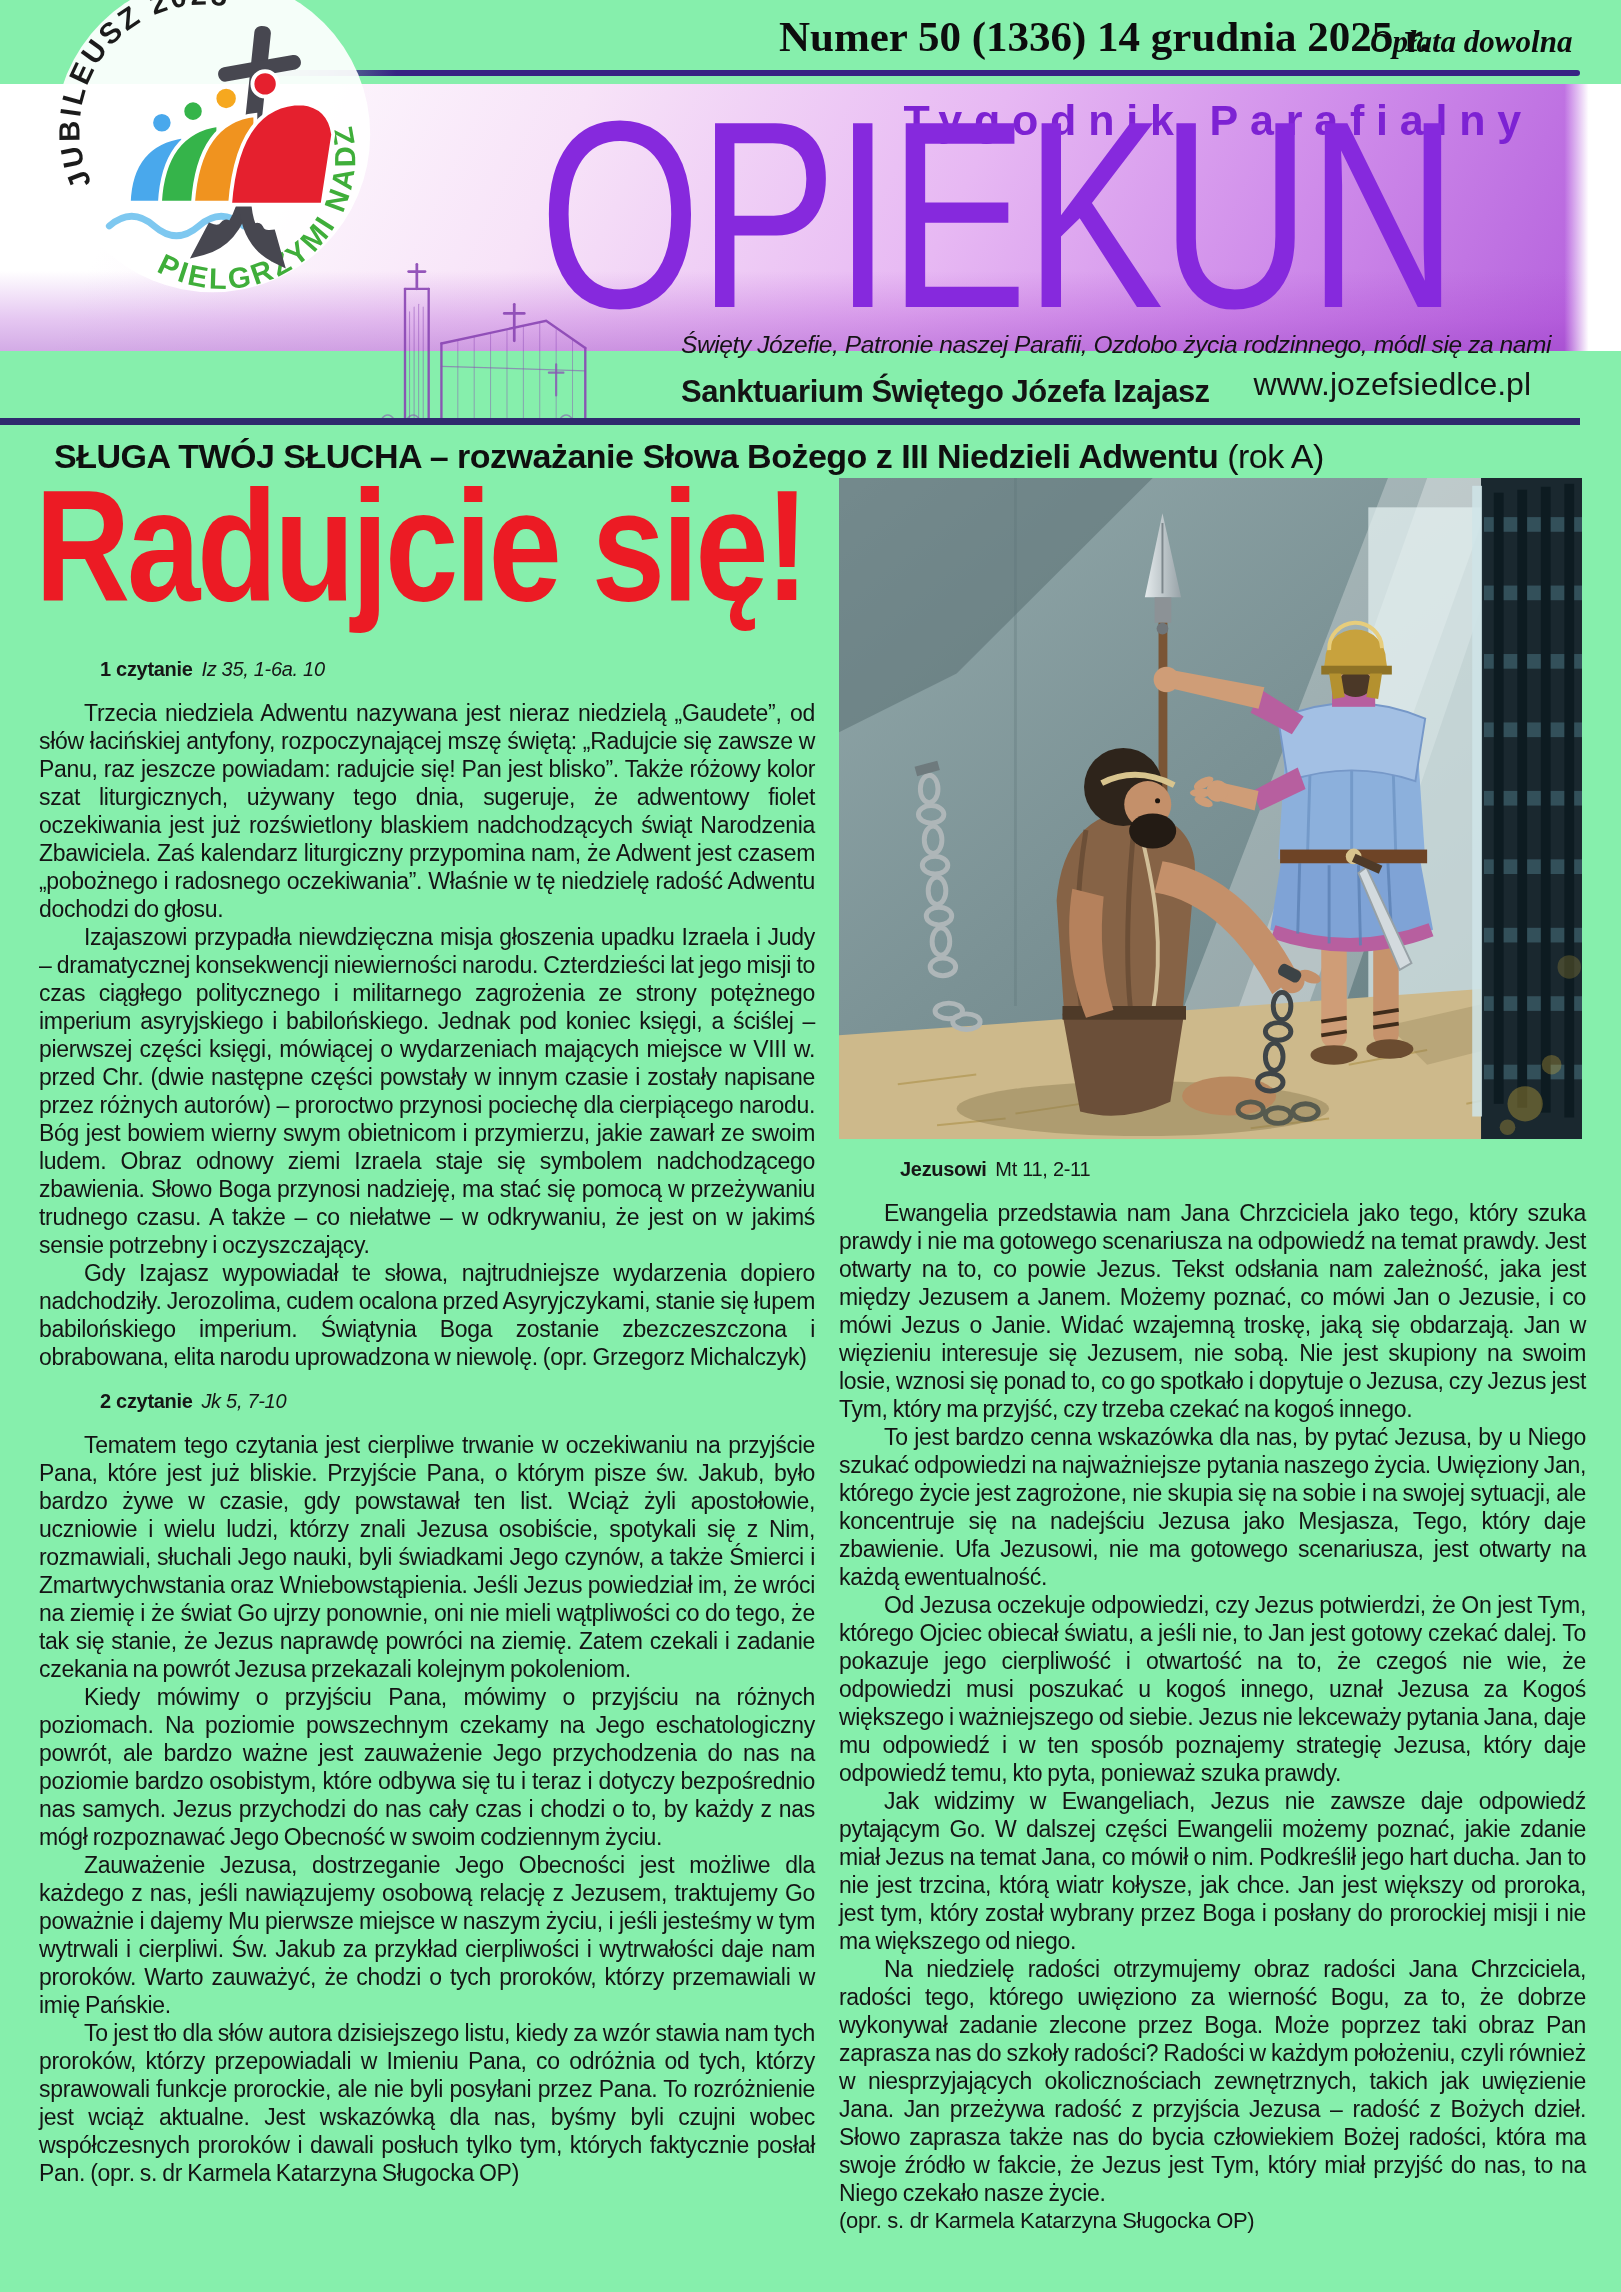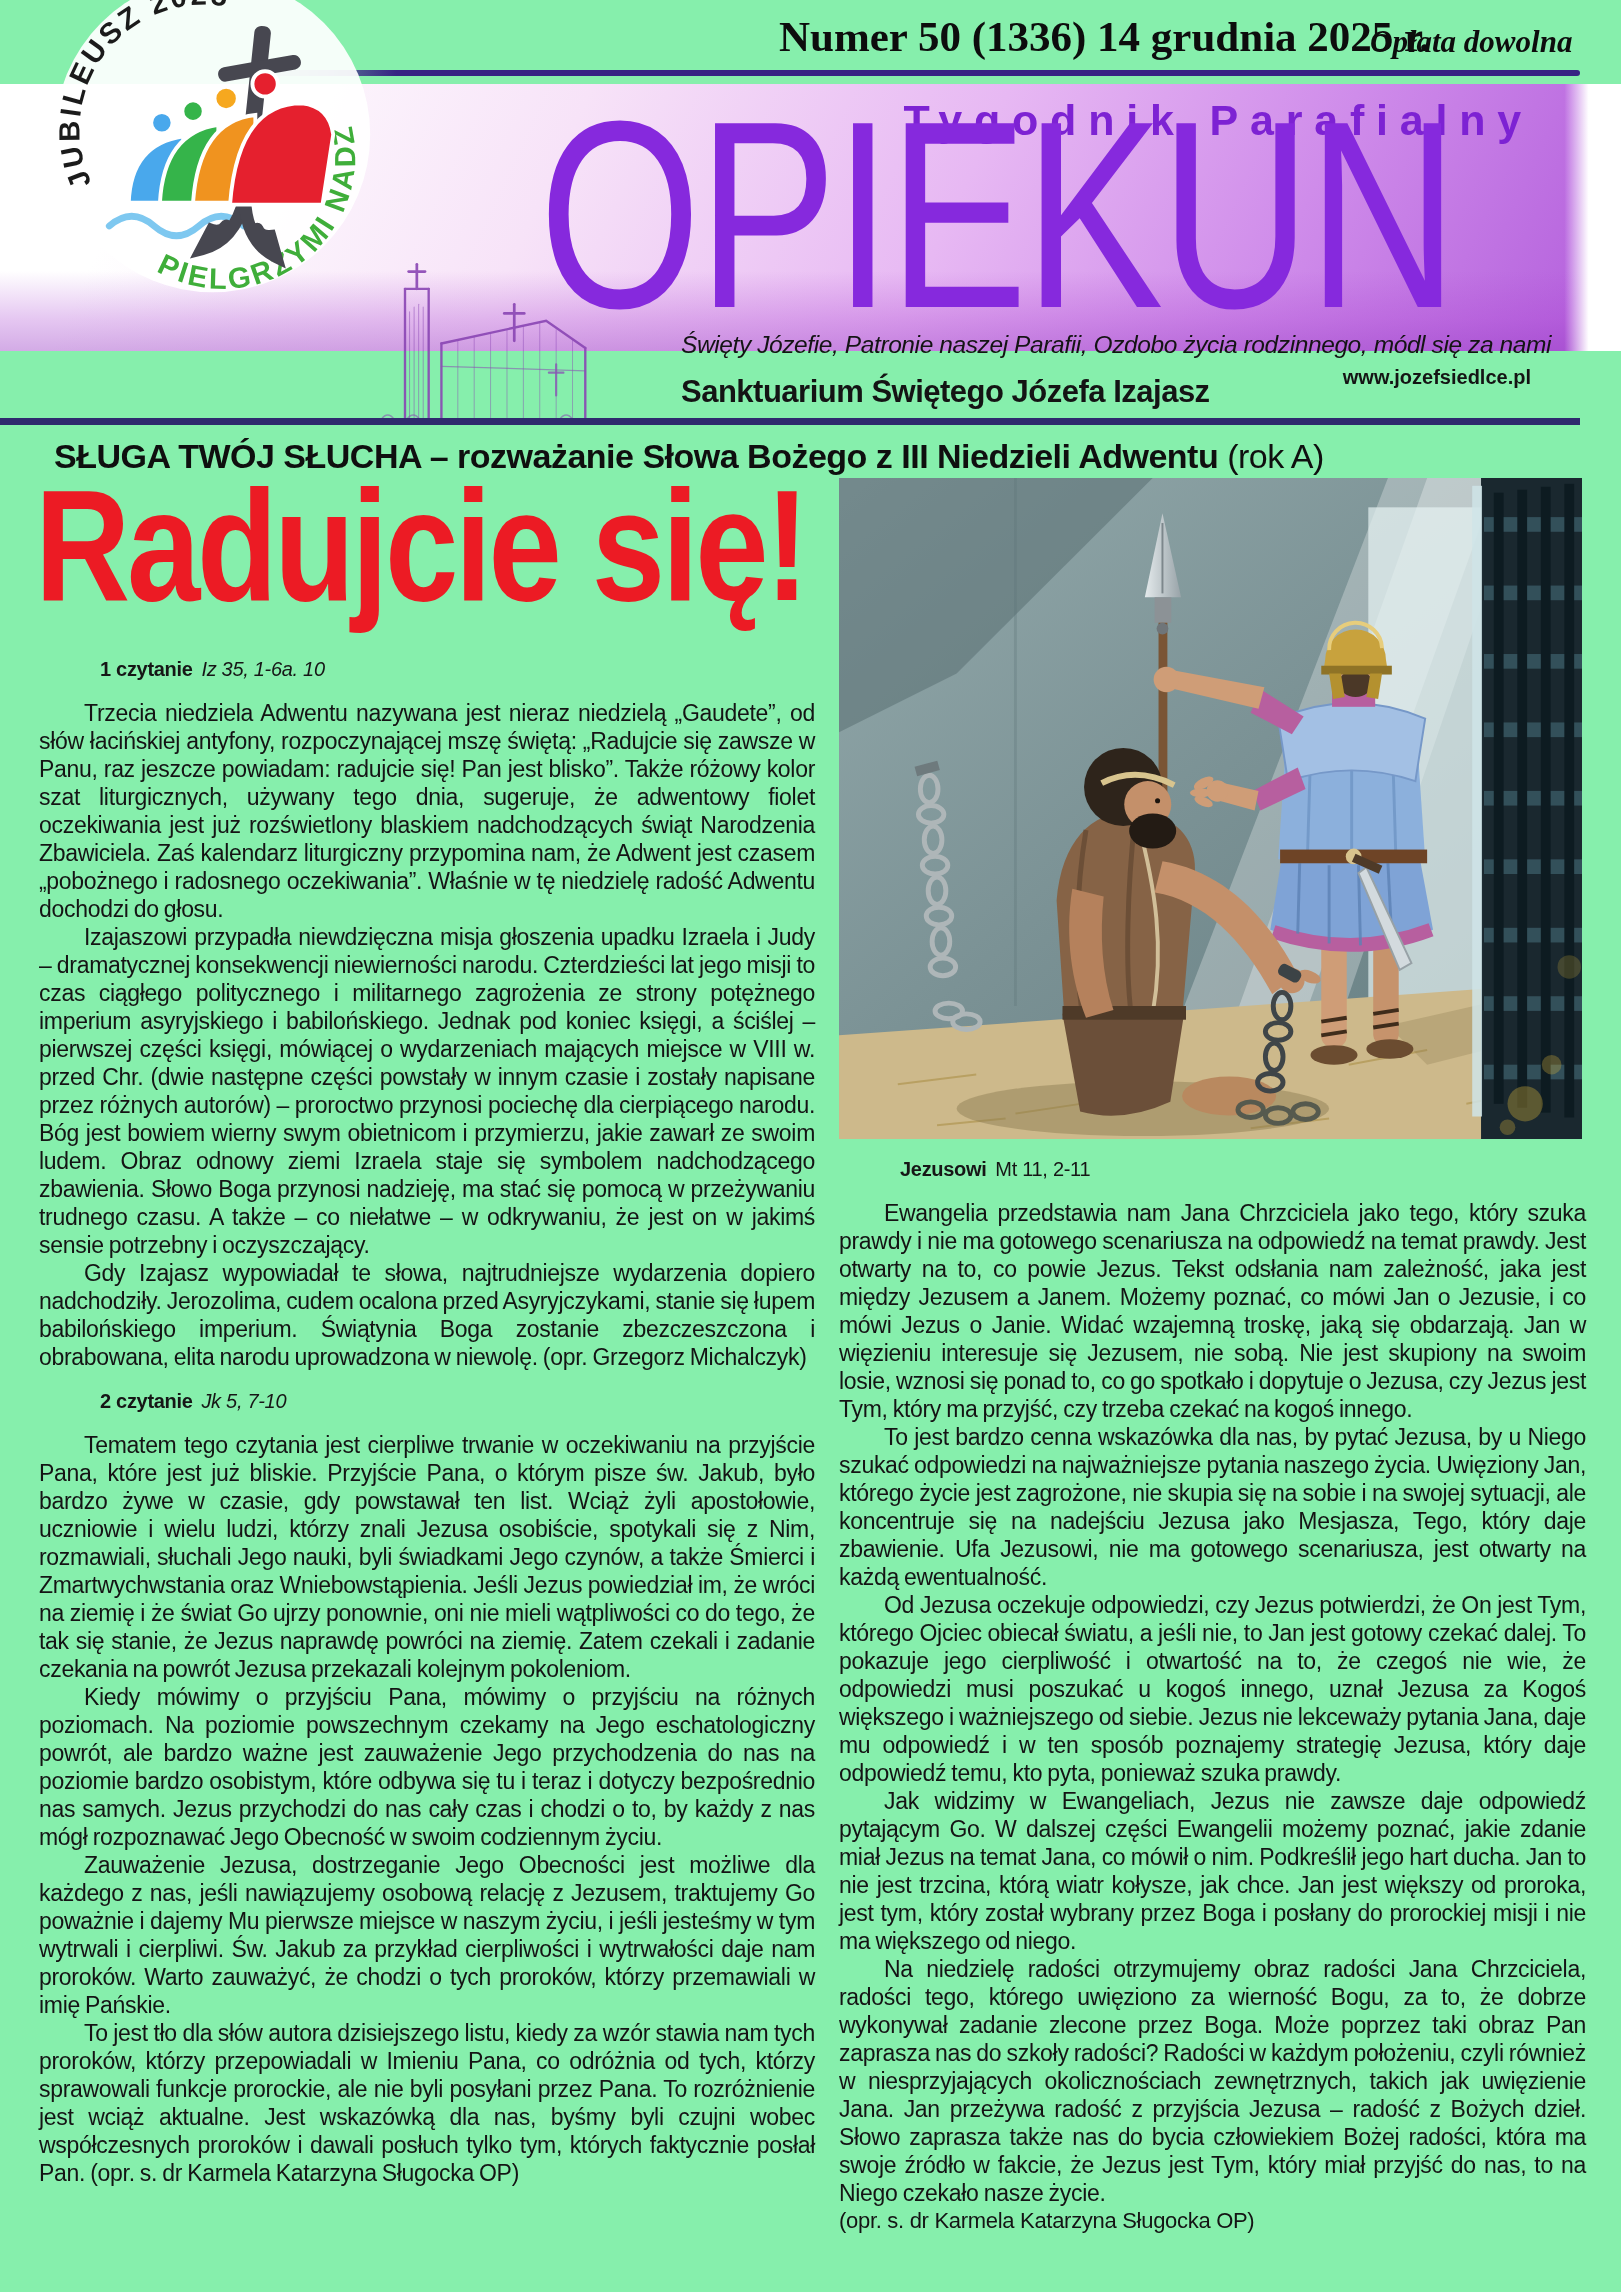--- a/index.html
+++ b/index.html
@@ -47,21 +47,21 @@
     position:absolute;left:681px;top:247px;
     font-size:24.5px;font-style:italic;font-weight:400;color:#141414;
     letter-spacing:-0.4px;white-space:nowrap;
   }
   .masthead-parish{
     position:absolute;left:681px;top:290px;
     font-size:31px;font-weight:700;color:#141414;letter-spacing:-0.5px;white-space:nowrap;
   }
   .masthead-website{
     position:absolute;right:90px;top:282px;
-    font-size:20px;font-weight:700;color:#141414;white-space:nowrap;
+    font-size:32px;font-weight:400;color:#141414;white-space:nowrap;
   }
   .bottom-rule{
     position:absolute;left:0;top:418px;width:1580px;height:6.9px;
     background:#2f2a6e;
   }
   
   .kicker{
     position:absolute;left:54px;top:437px;line-height:39px;white-space:nowrap;
     font-size:34px;color:#0f0f0f;letter-spacing:-0.5px;
   }

